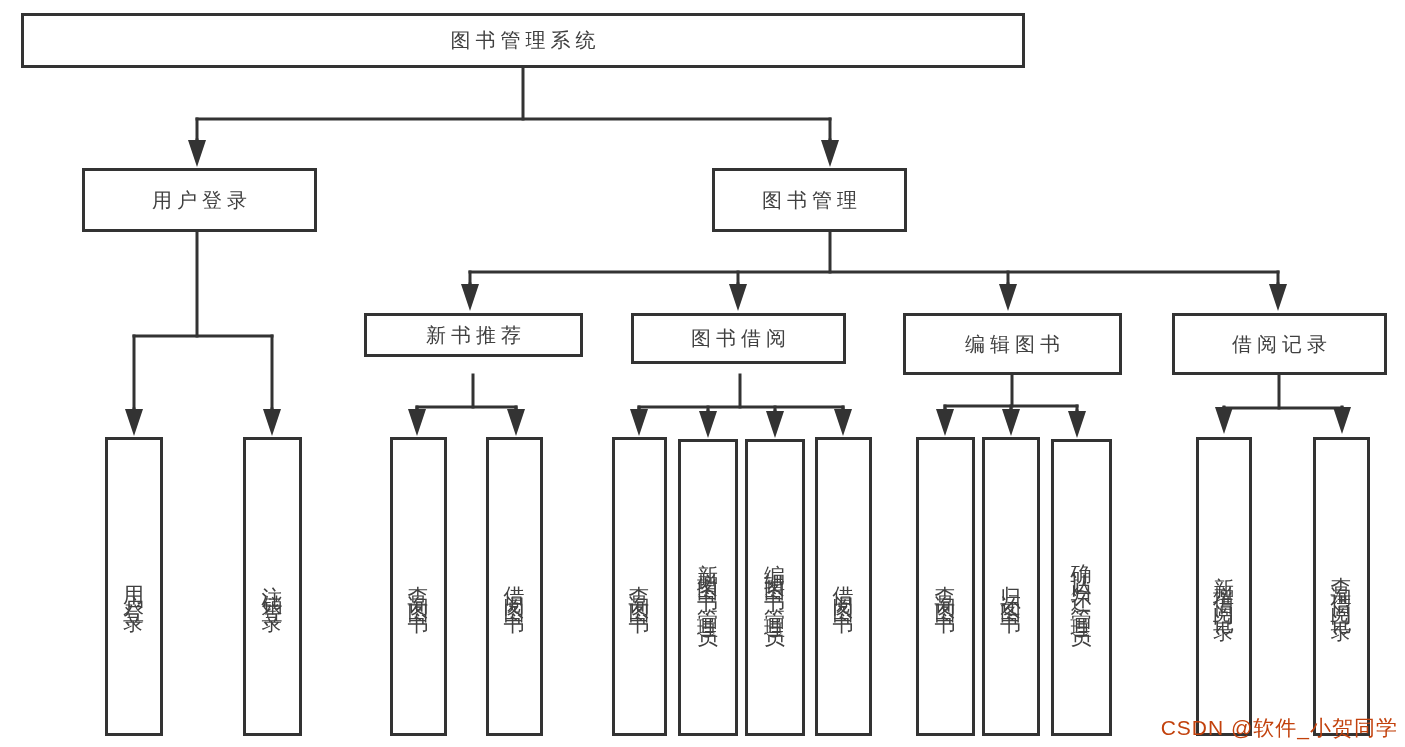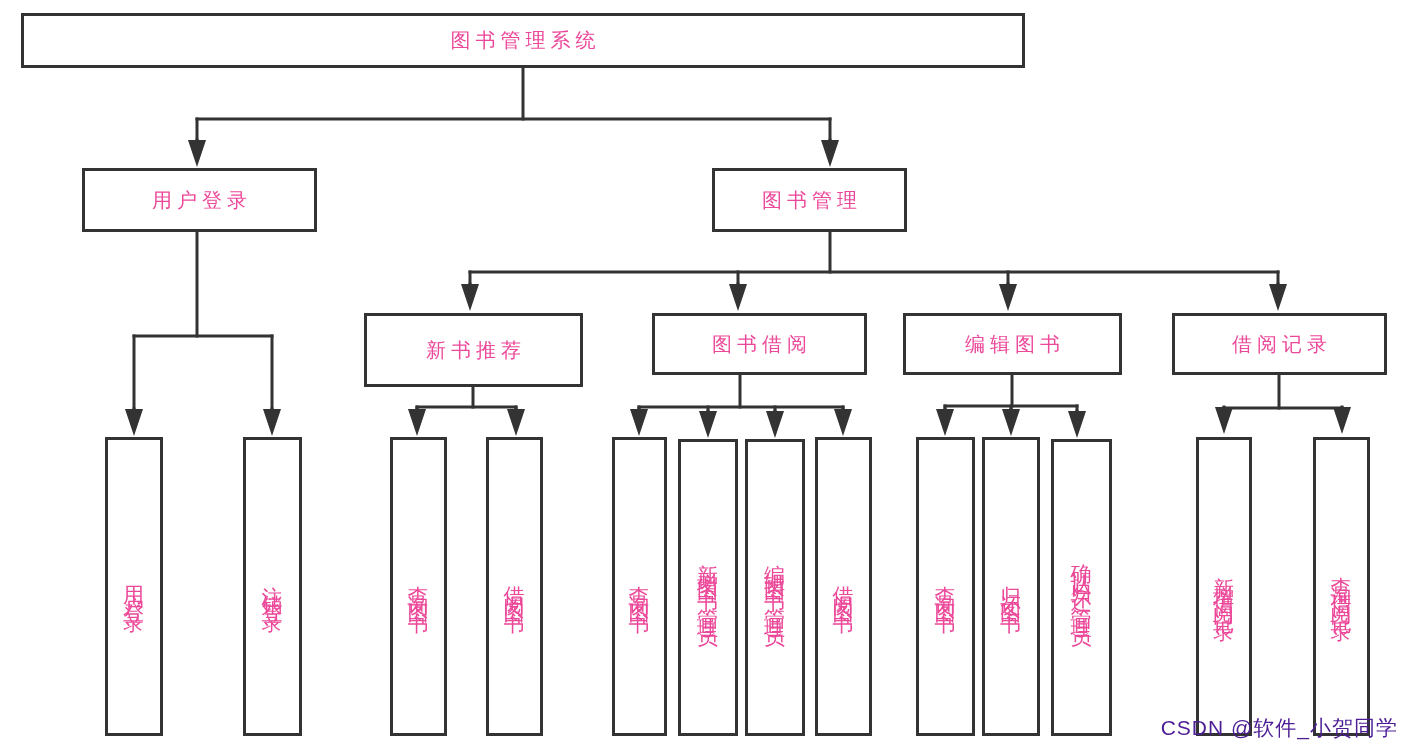--- a/index.html
+++ b/index.html
@@ -17,21 +17,21 @@
     width: 1405px; height: 747px;
   }
   .node {
     position: absolute;
     box-sizing: border-box;
     border: 3px solid #333333;
     background: #ffffff;
     display: flex;
     align-items: center;
     justify-content: center;
-    color: #ec4899;
+    color: #404040;
   }
   .node.h .lbl {
     font-size: 20px;
     letter-spacing: 5px;
     text-indent: 5px;
     white-space: nowrap;
   }
   .node.v .lbl {
     writing-mode: vertical-rl;
     text-orientation: mixed;
@@ -130,24 +130,24 @@
   <div id="nodes-layer">
       <div class="node h" style="left: 21px; top: 13px; width: 1004px; height: 55px; border-color: rgb(51, 51, 51);">
         <span class="lbl">图书管理系统</span>
       </div>
       <div class="node h" style="left: 82px; top: 168px; width: 235px; height: 64px; border-color: rgb(51, 51, 51);">
         <span class="lbl">用户登录</span>
       </div>
       <div class="node h" style="left: 712px; top: 168px; width: 195px; height: 64px; border-color: rgb(51, 51, 51);">
         <span class="lbl">图书管理</span>
       </div>
-      <div class="node h" style="left: 364px; top: 313px; width: 219px; height: 74px; border-color: rgb(51, 51, 51);">
+      <div class="node h" style="left: 364px; top: 313px; width: 219px; height: 44px; border-color: rgb(51, 51, 51);">
         <span class="lbl">新书推荐</span>
       </div>
-      <div class="node h" style="left: 652px; top: 313px; width: 215px; height: 62px; border-color: rgb(51, 51, 51);">
+      <div class="node h" style="left: 631px; top: 313px; width: 215px; height: 51px; border-color: rgb(51, 51, 51);">
         <span class="lbl">图书借阅</span>
       </div>
       <div class="node h" style="left: 903px; top: 313px; width: 219px; height: 62px; border-color: rgb(51, 51, 51);">
         <span class="lbl">编辑图书</span>
       </div>
       <div class="node h" style="left: 1172px; top: 313px; width: 215px; height: 62px; border-color: rgb(51, 51, 51);">
         <span class="lbl">借阅记录</span>
       </div>
       <div class="node v" style="left: 105px; top: 437px; width: 58px; height: 299px; border-color: rgb(51, 51, 51);">
         <span class="lbl">用户登录</span>
@@ -182,14 +182,14 @@
       <div class="node v" style="left: 1051px; top: 439px; width: 61px; height: 297px; border-color: rgb(51, 51, 51);">
         <span class="lbl">确认归还（管理员）</span>
       </div>
       <div class="node v" style="left: 1196px; top: 437px; width: 56px; height: 299px; border-color: rgb(51, 51, 51);">
         <span class="lbl">新增借阅记录</span>
       </div>
       <div class="node v" style="left: 1313px; top: 437px; width: 57px; height: 299px; border-color: rgb(51, 51, 51);">
         <span class="lbl">查询借阅记录</span>
       </div>
     </div>
-  <div class="watermark" style="color: #4c1d95;">CSDN @软件_小贺同学</div>
+  <div class="watermark" style="color: #c2410c;">CSDN @软件_小贺同学</div>
 </div>
 
 </body></html>

